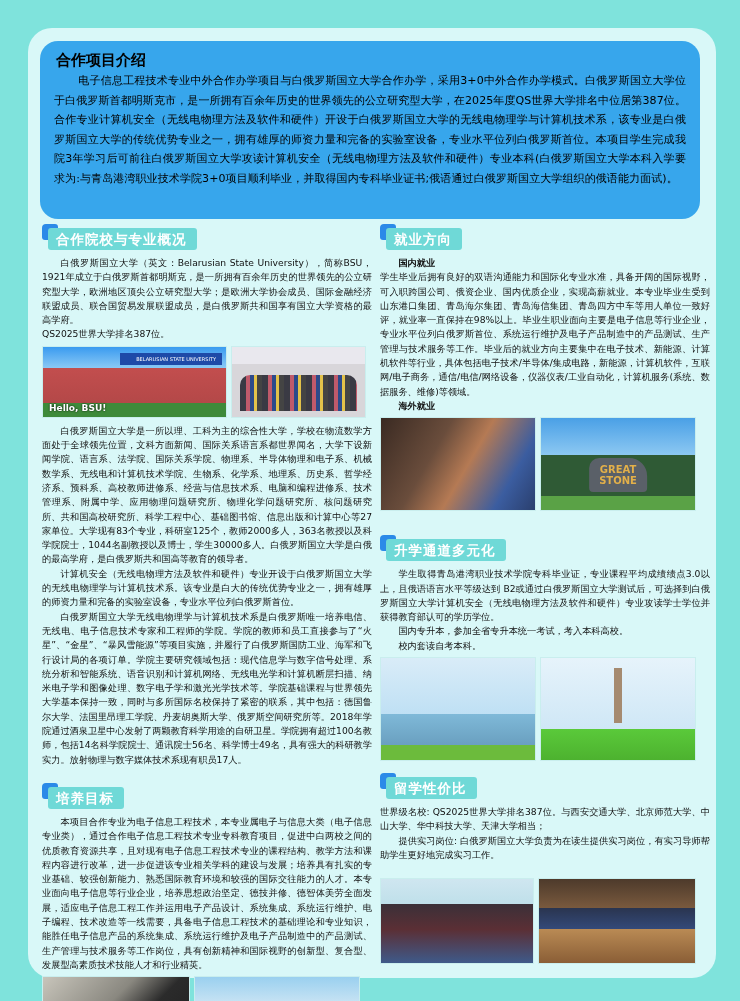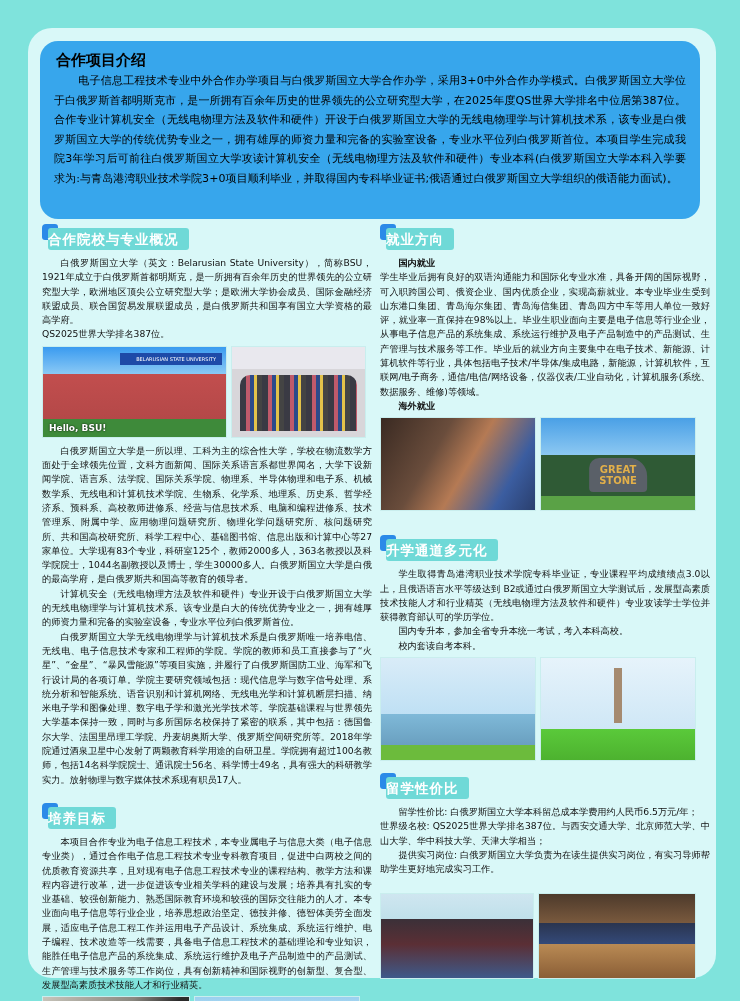--- a/index.html
+++ b/index.html
@@ -61,41 +61,41 @@
       border-radius: 4px 3px 3px 3px;
     }
     .section-tag .label {
       position: relative;
       display: inline-block;
       background: #6fd9d7;
       color: #fff;
       font-size: 13.5px;
       font-weight: bold;
       line-height: 22px;
-      padding: 0 10px 0 0;
+      padding: 0 10px 0 8px;
       border-radius: 3px;
       letter-spacing: 1px;
     }
     .txt {
       font-size: 9.2px;
       line-height: 14.3px;
       text-align: justify;
       color: #111;
     }
     .txt p { text-indent: 2em; }
     .txt p.noindent { text-indent: 0; }
     .txt .sub { font-weight: bold; text-indent: 2em; }
     .photos {
       display: flex;
       gap: 4px;
       margin: 4px 0 6px 0;
     }
     .photo {
       position: relative;
-      height: 92px;
+      height: 72px;
       overflow: hidden;
       border: 1px solid #c9eeee;
     }
     .photo .cap {
       position: absolute;
       left: 6px; bottom: 4px;
       color: #fff;
       font-size: 9px;
       font-weight: bold;
       text-shadow: 0 0 2px #000;
@@ -191,48 +191,47 @@
 </div>
 
 <div class="col right">
 
   <div class="section-tag">
     <span class="corner"></span>
     <span class="label">就业方向</span>
   </div>
   <div class="txt">
     <p class="sub">国内就业</p>
-    <p class="noindent">学生毕业后拥有良好的双语沟通能力和国际化专业水准，具备开阔的国际视野，可入职跨国公司、俄资企业、国内优质企业，实现高薪就业。本专业毕业生受到山东港口集团、青岛海尔集团、青岛海信集团、青岛四方中车等用人单位一致好评，就业率一直保持在98%以上。毕业生职业面向主要是电子信息等行业企业，从事电子信息产品的系统集成、系统运行维护及电子产品制造中的产品测试、生产管理与技术服务等工作。毕业后的就业方向主要集中在电子技术、新能源、计算机软件等行业，具体包括电子技术/半导体/集成电路，新能源，计算机软件，互联网/电子商务，通信/电信/网络设备，仪器仪表/工业自动化，计算机服务(系统、数据服务、维修)等领域。</p>
+    <p class="noindent">学生毕业后拥有良好的双语沟通能力和国际化专业水准，具备开阔的国际视野，可入职跨国公司、俄资企业、国内优质企业，实现高薪就业。本专业毕业生受到山东港口集团、青岛海尔集团、青岛海信集团、青岛四方中车等用人单位一致好评，就业率一直保持在98%以上。毕业生职业面向主要是电子信息等行业企业，专业水平位列白俄罗斯首位、系统运行维护及电子产品制造中的产品测试、生产管理与技术服务等工作。毕业后的就业方向主要集中在电子技术、新能源、计算机软件等行业，具体包括电子技术/半导体/集成电路，新能源，计算机软件，互联网/电子商务，通信/电信/网络设备，仪器仪表/工业自动化，计算机服务(系统、数据服务、维修)等领域。</p>
     <p class="sub">海外就业</p>
   </div>
   <div class="photos">
     <div class="photo ph-meet" style="width:156px;height:94px"></div>
     <div class="photo ph-stone" style="width:156px;height:94px"></div>
   </div>
 
   <div class="section-tag" style="margin-top:22px">
     <span class="corner"></span>
     <span class="label">升学通道多元化</span>
   </div>
   <div class="txt">
-    <p>学生取得青岛港湾职业技术学院专科毕业证，专业课程平均成绩绩点3.0以上，且俄语语言水平等级达到 B2或通过白俄罗斯国立大学测试后，发展型高素质技术技能人才和行业精英（无线电物理方法及软件和硬件）专业攻读学士学位并获得教育部认可的学历学位。</p>
+    <p>学生取得青岛港湾职业技术学院专科毕业证，专业课程平均成绩绩点3.0以上，且俄语语言水平等级达到 B2或通过白俄罗斯国立大学测试后，可选择到白俄罗斯国立大学计算机安全（无线电物理方法及软件和硬件）专业攻读学士学位并获得教育部认可的学历学位。</p>
     <p>国内专升本，参加全省专升本统一考试，考入本科高校。</p>
     <p>校内套读自考本科。</p>
   </div>
   <div class="photos">
     <div class="photo ph-library" style="width:156px;height:104px"></div>
     <div class="photo ph-monument" style="width:156px;height:104px"></div>
   </div>
 
   <div class="section-tag" style="margin-top:10px">
     <span class="corner"></span>
     <span class="label">留学性价比</span>
   </div>
   <div class="txt">
-    <p>留学性价比: 白俄罗斯国立大学本科留总成本学费用约人民币6.5万元/年；</p>
     <p class="noindent">世界级名校: QS2025世界大学排名387位。与西安交通大学、北京师范大学、中山大学、华中科技大学、天津大学相当；</p>
     <p>提供实习岗位: 白俄罗斯国立大学负责为在读生提供实习岗位，有实习导师帮助学生更好地完成实习工作。</p>
   </div>
   <div class="photos" style="margin-top:16px">
     <div class="photo ph-students" style="width:154px;height:86px"></div>
     <div class="photo ph-lecture" style="width:158px;height:86px"></div>
   </div>
 </div>
 
 </body></html>

